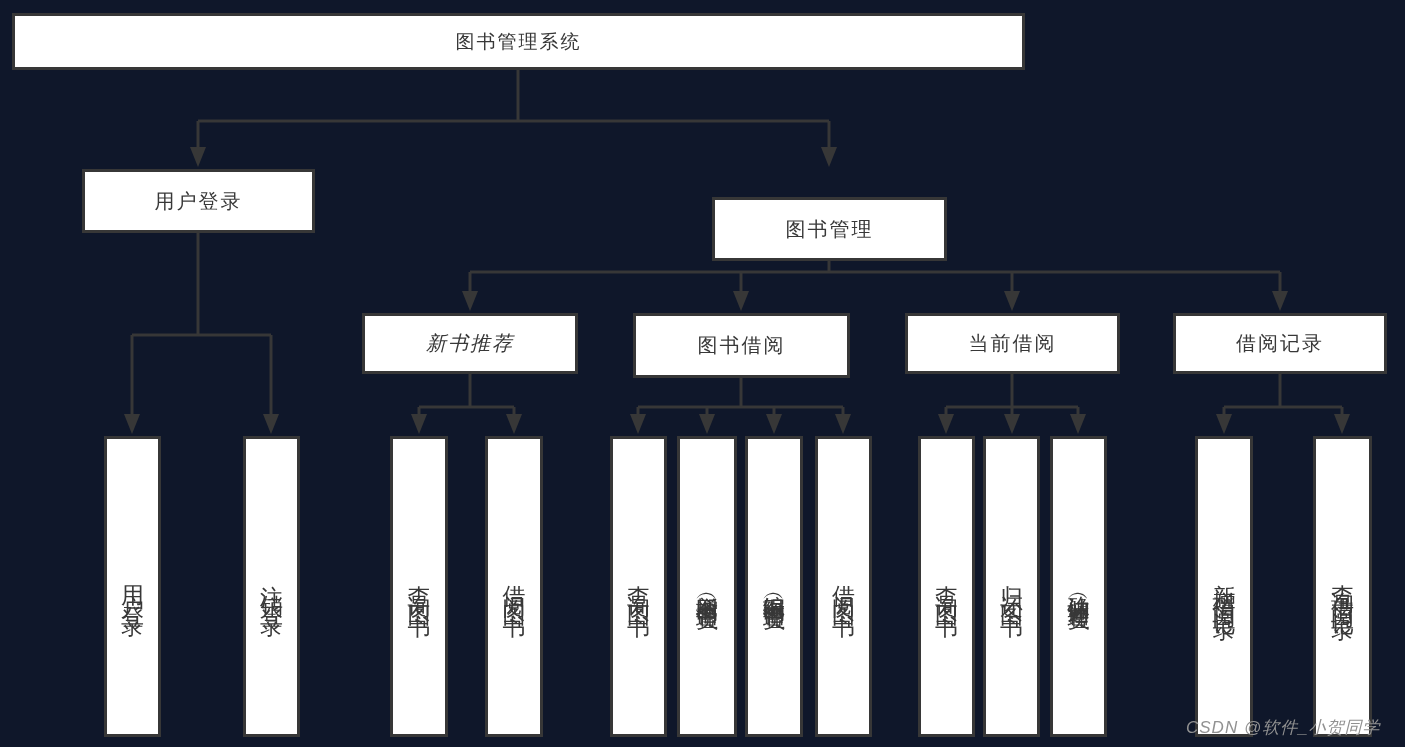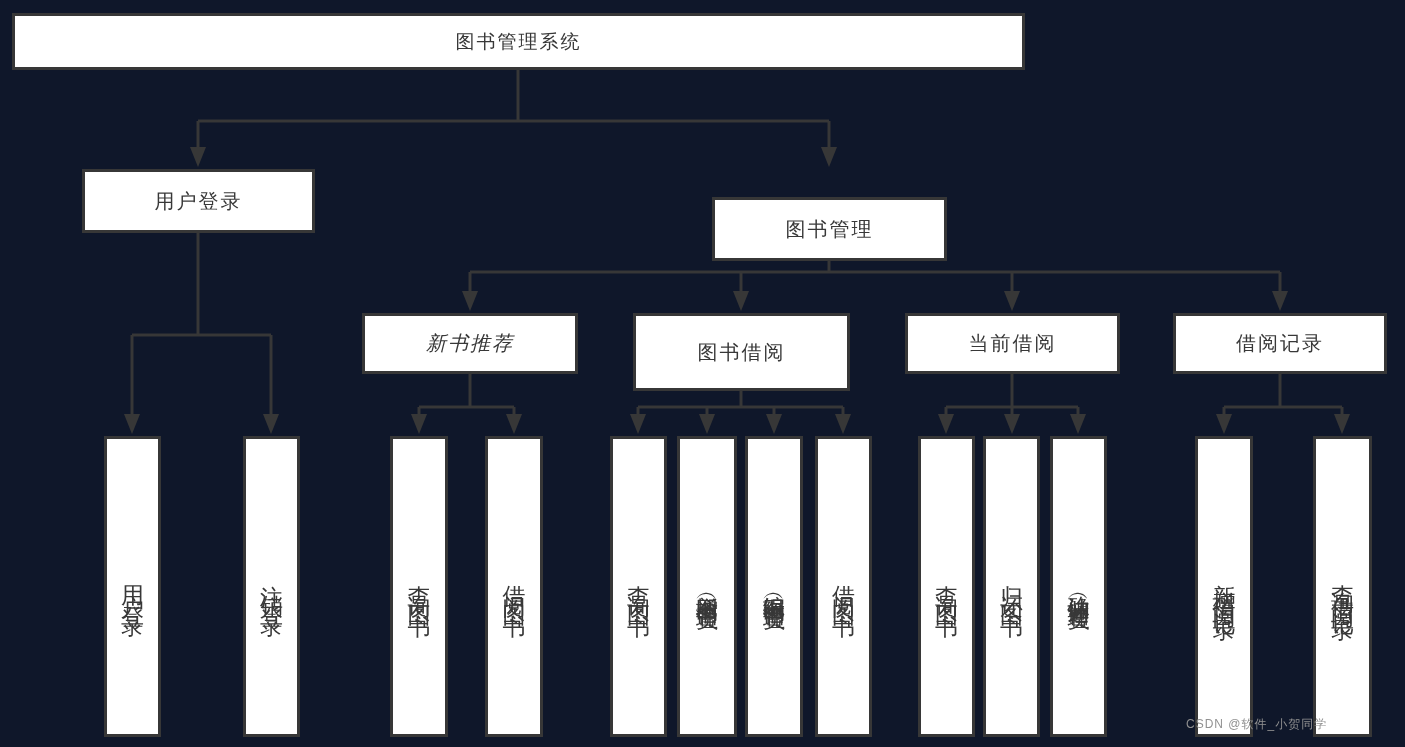--- a/index.html
+++ b/index.html
@@ -19,21 +19,21 @@
     background:#ffffff;
     display:flex;align-items:center;justify-content:center;
     font-size:20px;
     letter-spacing:2px;
     white-space:nowrap;
   }
   .root{left:12px;top:13px;width:1013px;height:57px;font-size:19px;}
   .n-userlogin{left:82px;top:169px;width:233px;height:64px;}
   .n-bookmgmt{left:712px;top:169px;width:235px;height:64px;margin-top:28px;}
   .n-rec{left:362px;top:313px;width:216px;height:61px;font-style:italic;}
-  .n-bb{left:633px;top:313px;width:217px;height:78px;}
+  .n-bb{left:633px;top:313px;width:217px;height:65px;}
   .n-cb{left:905px;top:313px;width:215px;height:61px;}
   .n-br{left:1173px;top:313px;width:214px;height:61px;}
   .leaf{
     top:436px;height:301px;
     writing-mode:vertical-rl;
     text-orientation:mixed;
     font-size:23px;
     letter-spacing:10px;
     line-height:1;
   }
@@ -48,25 +48,26 @@
   .lf7{left:745px;width:58px;}
   .lf8{left:815px;width:57px;}
   .lf9{left:918px;width:57px;}
   .lf10{left:983px;width:57px;}
   .lf11{left:1050px;width:57px;}
   .lf12{left:1195px;width:58px;}
   .lf13{left:1313px;width:59px;}
   .watermark{
     position:absolute;
     left:1186px;top:716px;
-    font-size:12px;
+    font-size:17px;
     letter-spacing:1px;
     color:var(--watermark,rgba(145,145,145,0.92));
     z-index:5;
     white-space:nowrap;
+    font-style:italic;
   }
 </style>
 </head>
 <body>
 
 <div id="canvas" style="--line: #373737; --text: #383838; --watermark: #919191;">
 
   <svg id="wires" viewBox="0 0 1405 747" xmlns="http://www.w3.org/2000/svg">
     <path d="M518 70 V121 M198 121 H829 M198 121 V149 M829 121 V149
          M198 233 V335 M132 335 H271 M132 335 V416 M271 335 V416

